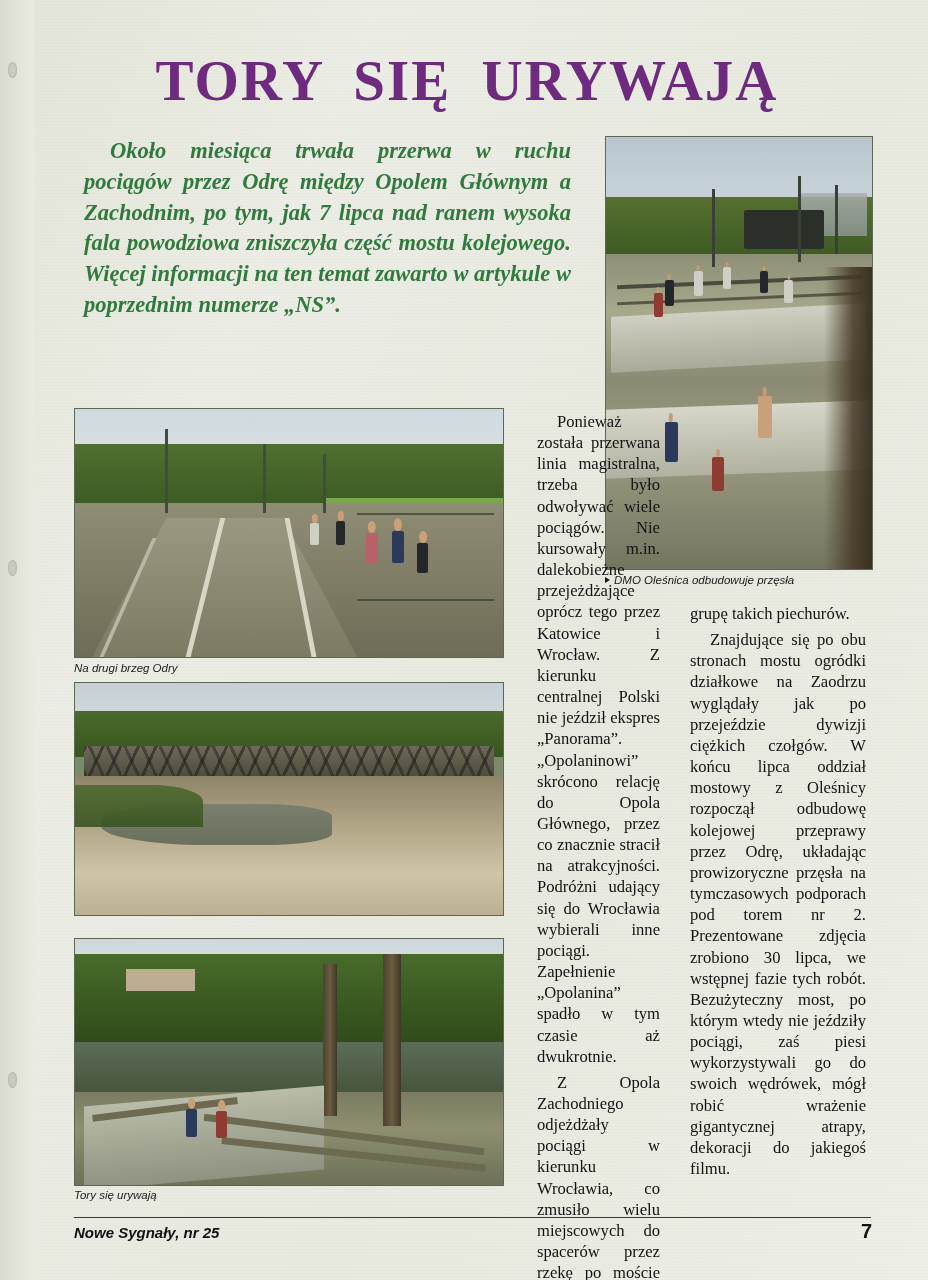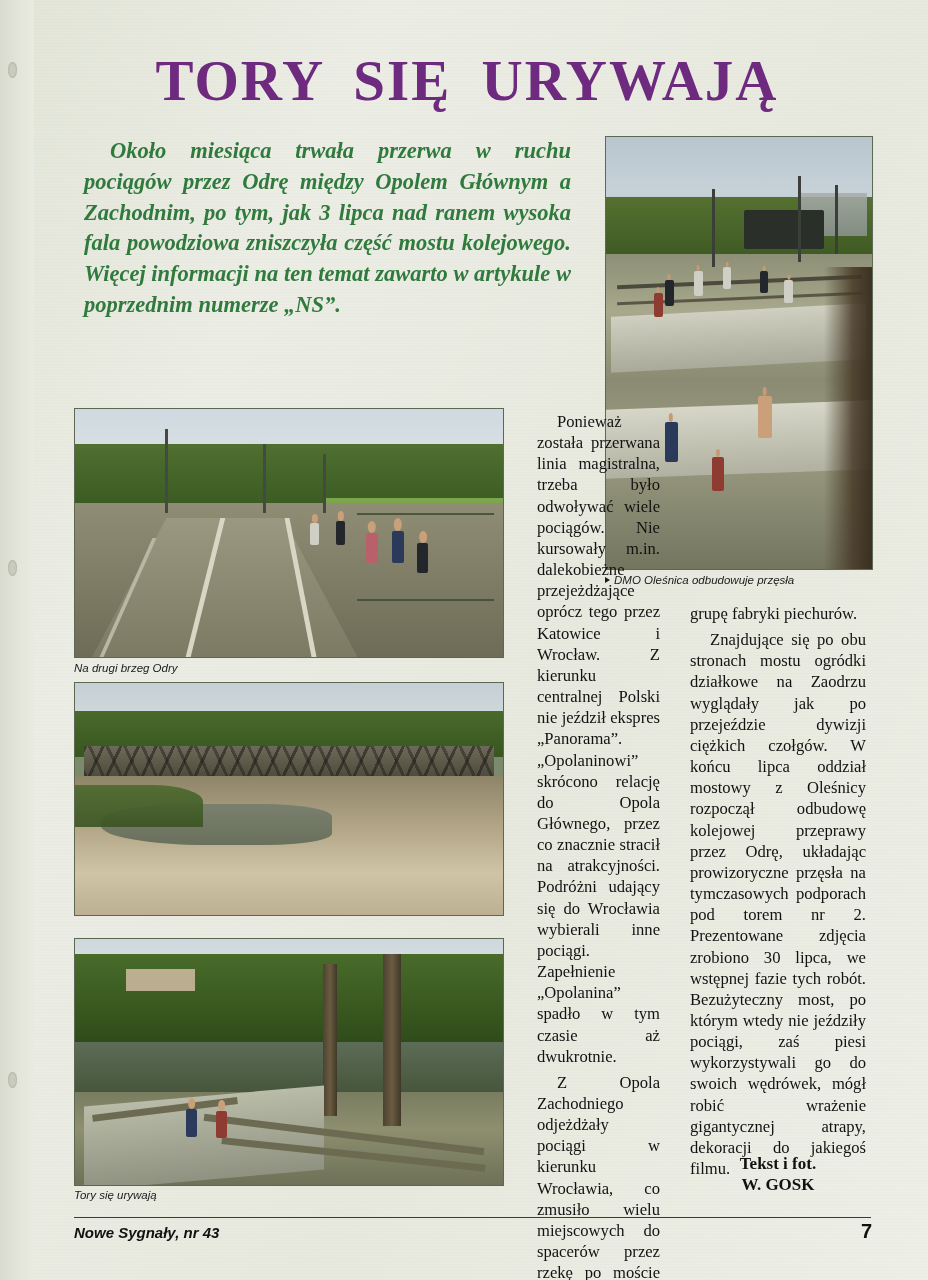--- a/index.html
+++ b/index.html
@@ -316,21 +316,21 @@
 <div class="scan-edge">
   <div class="punch p1"></div>
   <div class="punch p2"></div>
   <div class="punch p3"></div>
 </div>
 
 <div class="content">
 
   <h1 class="headline">TORY SIĘ URYWAJĄ</h1>
 
-  <p class="lead">Około miesiąca trwała przerwa w ruchu pociągów przez Odrę między Opolem Głównym a Zachodnim, po tym, jak 3 lipca nad ranem wysoka fala powodziowa zniszczyła część mostu kolejowego. Więcej informacji na ten temat zawarto w artykule w poprzednim numerze „NS”.</p>
+  <p class="lead">Około miesiąca trwała przerwa w ruchu pociągów przez Odrę między Opolem Głównym a Zachodnim, po tym, jak 7 lipca nad ranem wysoka fala powodziowa zniszczyła część mostu kolejowego. Więcej informacji na ten temat zawarto w artykule w poprzednim numerze „NS”.</p>
 
   <div class="photo" id="photo-bridge-works">
     <div class="ph">
       <div class="bw-sky"></div>
       <div class="bw-trees"></div>
       <div class="bw-build"></div>
       <div class="bw-deck"></div>
       <div class="bw-rail1"></div>
       <div class="bw-rail2"></div>
       <div class="bw-crane"></div>
@@ -443,26 +443,22 @@
     </div>
   </div>
   <div class="caption" id="cap-tracks-break">Tory się urywają</div>
 
   <div class="col" id="col-middle">
     <p class="first">Ponieważ została przerwana linia magistralna, trzeba było odwoływać wiele pociągów. Nie kursowały m.in. dalekobieżne przejeżdżające oprócz tego przez Katowice i Wrocław. Z kierunku centralnej Polski nie jeździł ekspres „Panorama”. „Opolaninowi” skrócono relację do Opola Głównego, przez co znacznie stracił na atrakcyjności. Podróżni udający się do Wrocławia wybierali inne pociągi. Zapełnienie „Opolanina” spadło w tym czasie aż dwukrotnie.</p>
     <p>Z Opola Zachodniego odjeżdżały pociągi w kierunku Wrocławia, co zmusiło wielu miejscowych do spacerów przez rzekę po moście kolejowym. Gdy woda zupełnie opadła, mogli już korzystać z miejskich autobusów. Nadal jednak wielu wybierało najkrótszą drogę - po torze, przez most. Jedno ze zdjęć pokazuje</p>
   </div>
 
   <div class="col" id="col-right">
-    <p style="text-indent:0">grupę fabryki piechurów.</p>
+    <p style="text-indent:0">grupę takich piechurów.</p>
     <p>Znajdujące się po obu stronach mostu ogródki działkowe na Zaodrzu wyglądały jak po przejeździe dywizji ciężkich czołgów. W końcu lipca oddział mostowy z Oleśnicy rozpoczął odbudowę kolejowej przeprawy przez Odrę, układając prowizoryczne przęsła na tymczasowych podporach pod torem nr 2. Prezentowane zdjęcia zrobiono 30 lipca, we wstępnej fazie tych robót. Bezużyteczny most, po którym wtedy nie jeździły pociągi, zaś piesi wykorzystywali go do swoich wędrówek, mógł robić wrażenie gigantycznej atrapy, dekoracji do jakiegoś filmu.</p>
   </div>
 
-  <div class="signature">
-    <div>Tekst i fot.</div>
-    <div>W. GOSK</div>
-  </div>
 
   <div class="footer-rule"></div>
-  <div class="footer-left">Nowe Sygnały, nr 43</div>
+  <div class="footer-left">Nowe Sygnały, nr 25</div>
   <div class="footer-page">7</div>
 
 </div>
 
 </body></html>

